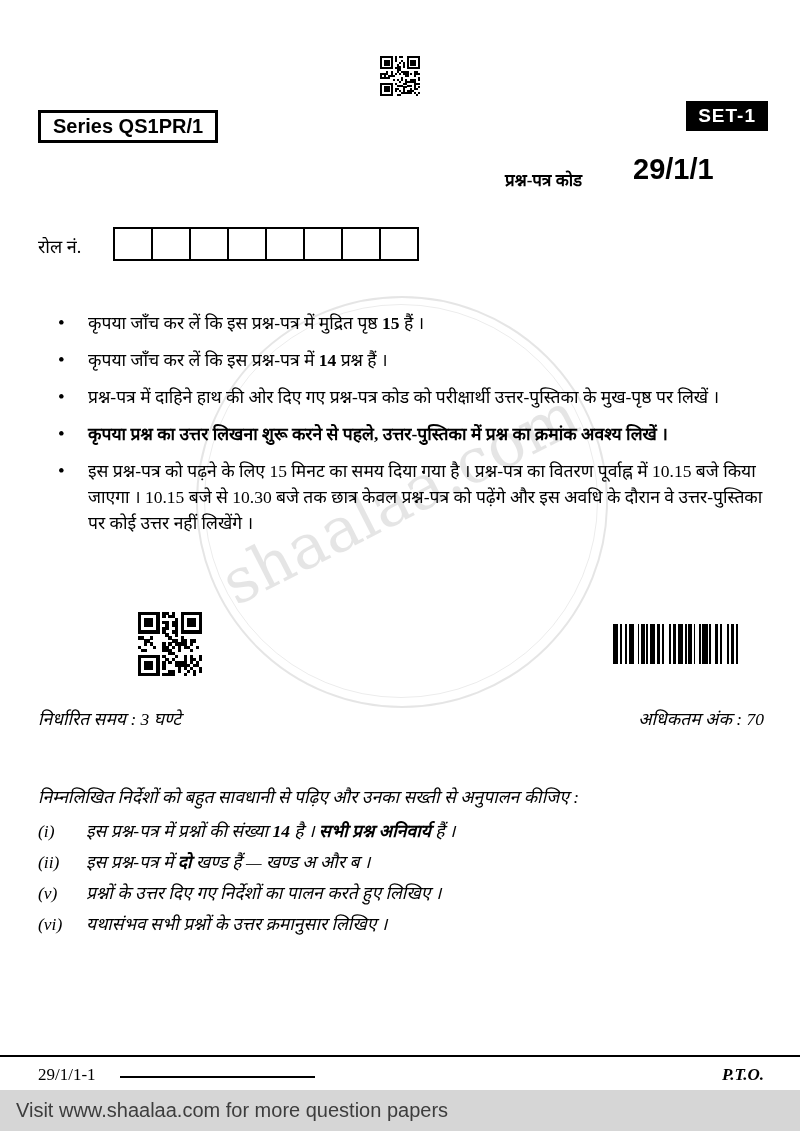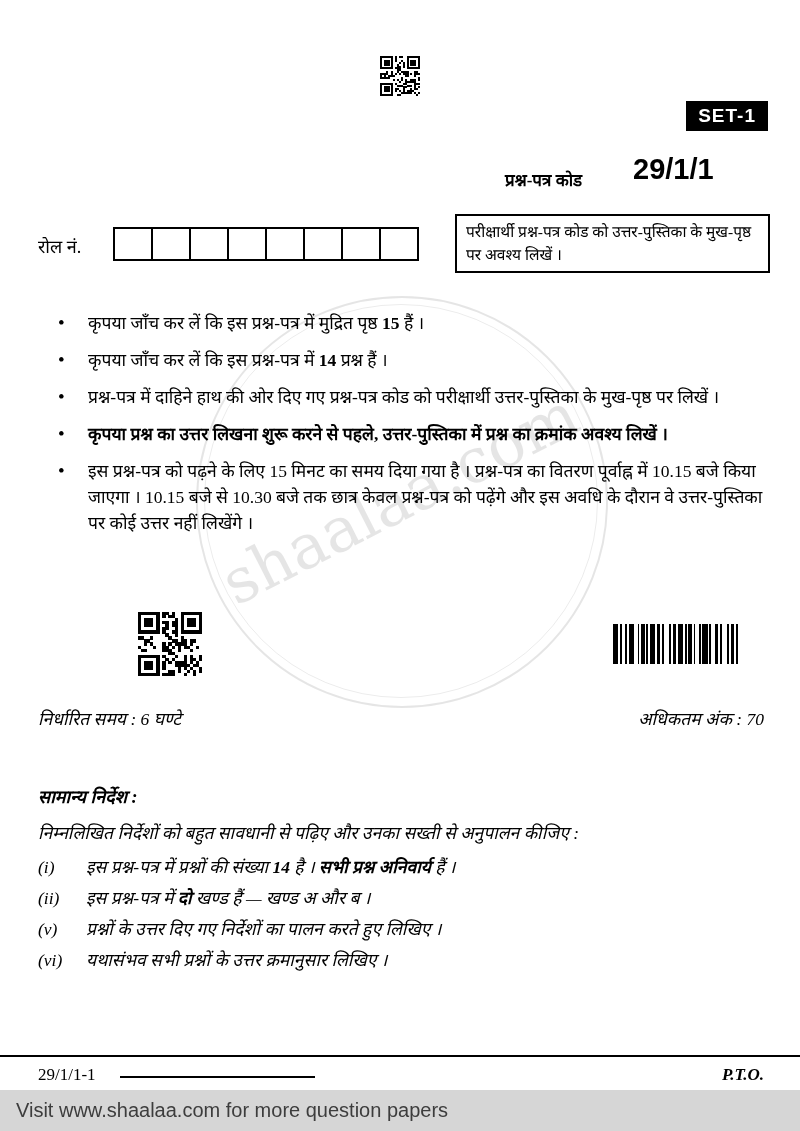--- a/index.html
+++ b/index.html
@@ -293,39 +293,41 @@
       <i style="left:9.523809523809524%;top:95.23809523809524%;width:5.061904761904762%;height:5.061904761904762%"></i>
       <i style="left:14.285714285714285%;top:95.23809523809524%;width:5.061904761904762%;height:5.061904761904762%"></i>
       <i style="left:19.047619047619047%;top:95.23809523809524%;width:5.061904761904762%;height:5.061904761904762%"></i>
       <i style="left:23.80952380952381%;top:95.23809523809524%;width:5.061904761904762%;height:5.061904761904762%"></i>
       <i style="left:28.57142857142857%;top:95.23809523809524%;width:5.061904761904762%;height:5.061904761904762%"></i>
       <i style="left:42.857142857142854%;top:95.23809523809524%;width:5.061904761904762%;height:5.061904761904762%"></i>
       <i style="left:47.61904761904762%;top:95.23809523809524%;width:5.061904761904762%;height:5.061904761904762%"></i>
       <i style="left:90.47619047619048%;top:95.23809523809524%;width:5.061904761904762%;height:5.061904761904762%"></i>
     </div>
 
+  <div class="series-box">
+    <span>Series QS1PR/1</span>
+  </div>
 
   <div class="set-badge">SET-1</div>
 
   <span class="code-caption">प्रश्न-पत्र कोड</span>
   <span class="code-value">29/1/1</span>
 
   <span class="roll-label">रोल नं.</span>
   <div class="roll-boxes">
       <div class="roll-cell"></div>
       <div class="roll-cell"></div>
       <div class="roll-cell"></div>
       <div class="roll-cell"></div>
       <div class="roll-cell"></div>
       <div class="roll-cell"></div>
       <div class="roll-cell"></div>
       <div class="roll-cell"></div>
     </div>
 
-  <div class="note-box">परीक्षार्थी प्रश्न-पत्र कोड को उत्तर-पुस्तिका के मुख-पृष्ठ पर अवश्य लिखें ।</div>
 
   <div class="notices">
       <div class="bullet-item">
         <span class="bullet-dot">•</span>
         <span class="bullet-text"><span>कृपया जाँच कर लें कि इस प्रश्न-पत्र में मुद्रित पृष्ठ </span><span class="b">15</span><span> हैं ।</span></span>
       </div>
       <div class="bullet-item">
         <span class="bullet-dot">•</span>
         <span class="bullet-text"><span>कृपया जाँच कर लें कि इस प्रश्न-पत्र में </span><span class="b">14</span><span> प्रश्न हैं ।</span></span>
       </div>
@@ -597,26 +599,25 @@
         <i style="flex:1 0 0;"></i>
         <i style="flex:1 0 0;background:transparent"></i>
         <i style="flex:2 0 0;"></i>
         <i style="flex:1 0 0;background:transparent"></i>
         <i style="flex:1 0 0;"></i>
         <i style="flex:3 0 0;background:transparent"></i>
       </div>
   </div>
 
   <div class="meta-row">
-    <span>निर्धारित समय : 6 घण्टे</span>
+    <span>निर्धारित समय : 3 घण्टे</span>
     <span>अधिकतम अंक : 70</span>
   </div>
 
   <div class="general">
-    <div class="general-heading">सामान्य निर्देश :</div>
     <div class="general-intro">निम्नलिखित निर्देशों को बहुत सावधानी से पढ़िए और उनका सख्ती से अनुपालन कीजिए :</div>
     <div>
         <div class="gi-item">
           <span class="gi-num">(i)</span>
           <span class="gi-text"><span>इस प्रश्न-पत्र में प्रश्नों की संख्या </span><span class="b">14</span><span> है । </span><span class="b">सभी प्रश्न अनिवार्य</span><span> हैं ।</span></span>
         </div>
         <div class="gi-item">
           <span class="gi-num">(ii)</span>
           <span class="gi-text"><span>इस प्रश्न-पत्र में </span><span class="b">दो</span><span> खण्ड हैं — खण्ड अ और ब ।</span></span>
         </div>

